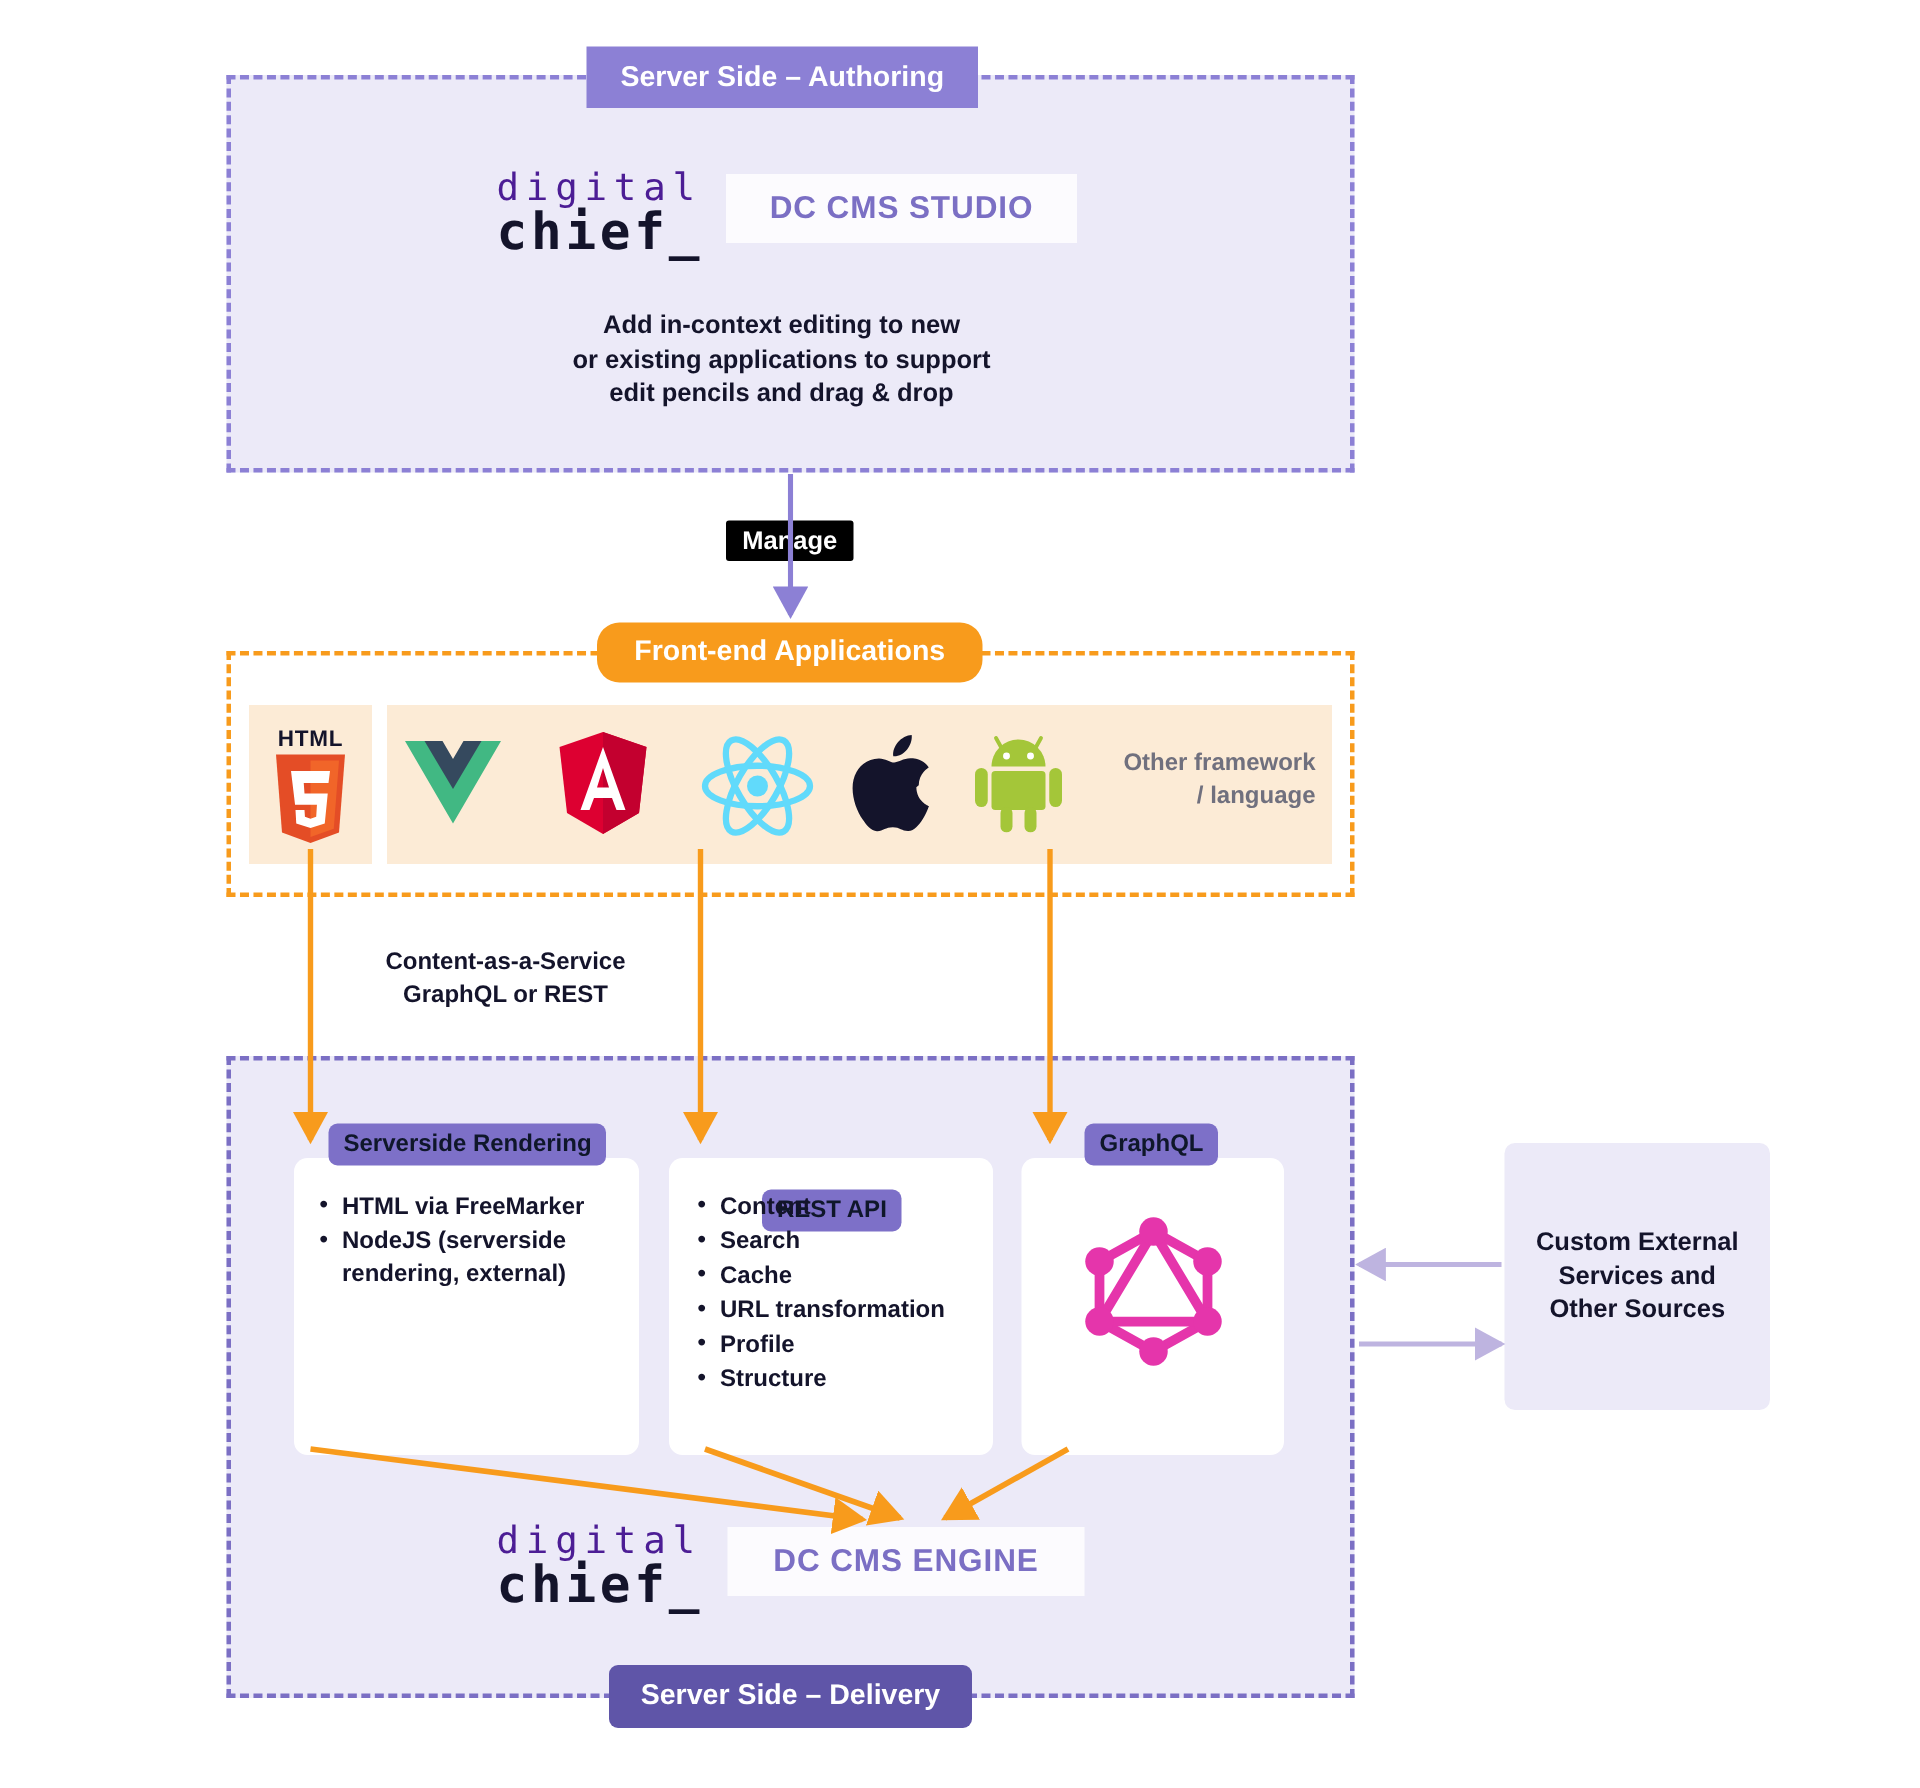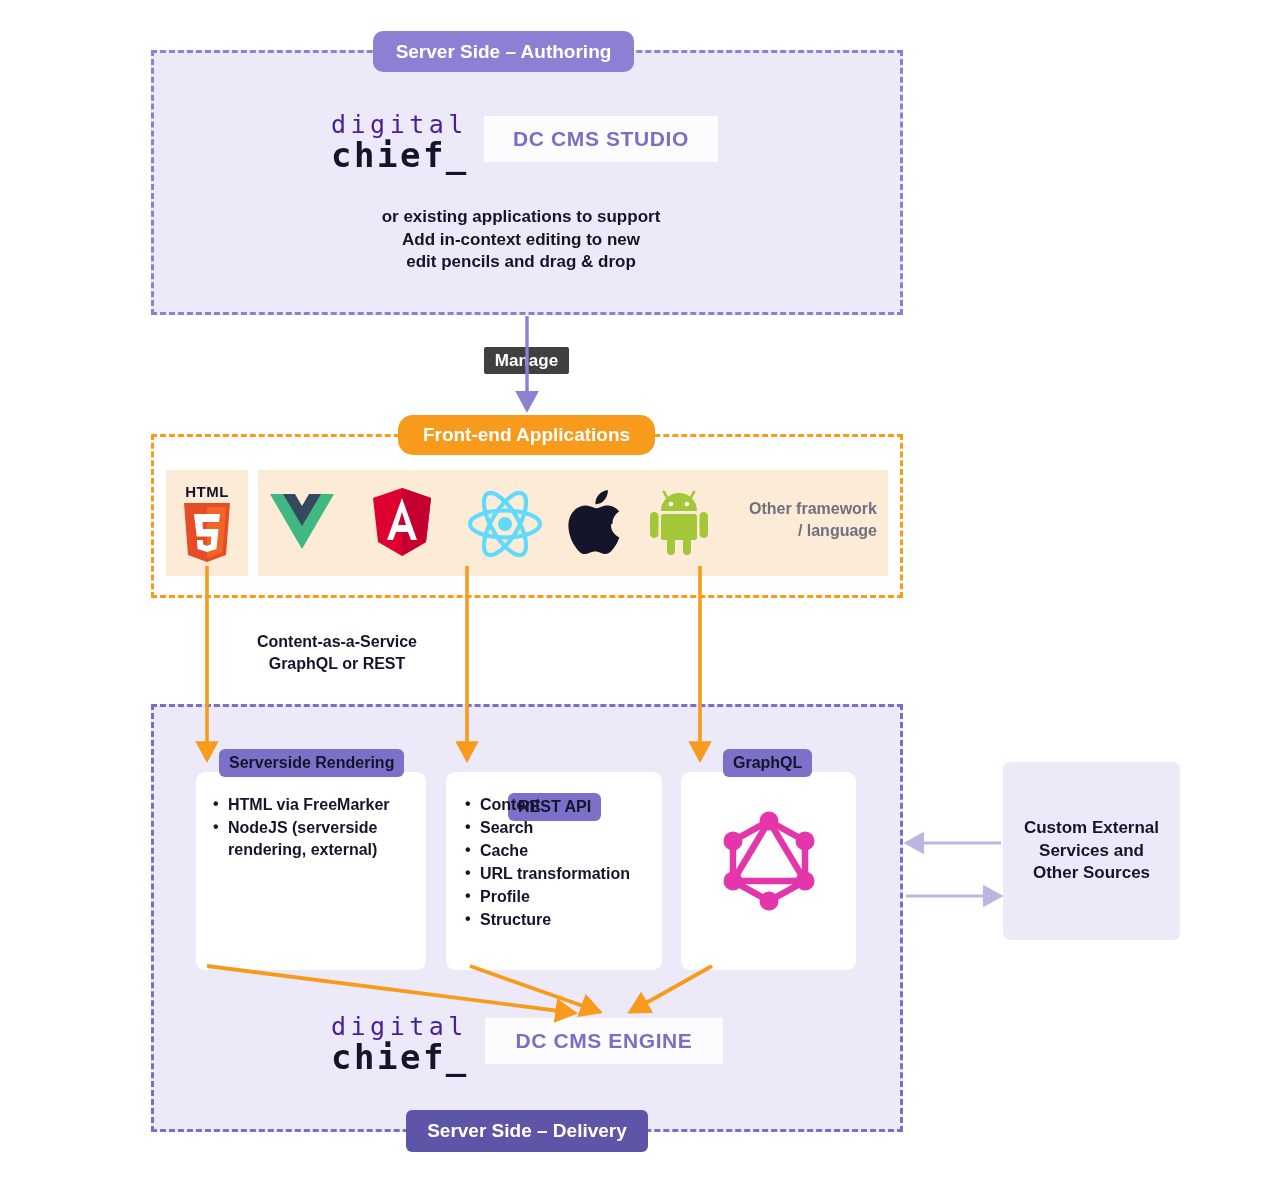--- a/index.html
+++ b/index.html
@@ -33,34 +33,34 @@
   }
 
   
   .badge {
     position: absolute;
     display: flex; align-items: center; justify-content: center;
     color: #ffffff; font-weight: bold;
     white-space: nowrap;
   }
   .badge-authoring {
-    left: 373px; top: 31px; width: 261px; height: 41px;
-    background: #8C80D5; border-radius: 10px; font-size: 19px;
+    left: 391px; top: 31px; width: 261px; height: 41px;
+    background: #8C80D5; border-radius: 0; font-size: 19px;
   }
   .badge-frontend {
     left: 398px; top: 415px; width: 257px; height: 40px;
     background: #F89B1C; border-radius: 15px; font-size: 19px;
   }
   .badge-delivery {
     left: 406px; top: 1110px; width: 242px; height: 42px;
     background: #5F55A8; border-radius: 6px; font-size: 19px;
   }
   .badge-manage {
     left: 484px; top: 347px; width: 85px; height: 27px;
-    background: #404040; border-radius: 2px; font-size: 17px;
+    background: #000000; border-radius: 2px; font-size: 17px;
   }
 
   
   .dc-logo { position: absolute; line-height: 1.04; }
   .dc-logo .l1 {
     font-family: "DejaVu Sans Mono", "Liberation Mono", monospace;
     font-size: 25px; color: #4c1d95; letter-spacing: 4.5px;
   }
   .dc-logo .l2 {
     font-family: "DejaVu Sans Mono", "Liberation Mono", monospace;
@@ -167,22 +167,22 @@
   <div class="badge badge-authoring">Server Side – Authoring</div>
 
   <div class="dc-logo" style="left:331px; top:112px;">
     <div class="l1">digital</div>
     <div class="l2">chief_</div>
   </div>
 
   <div class="dc-plate studio-plate">DC CMS STUDIO</div>
 
   <div class="blurb" style="left:361px; top:206px; width:320px;">
+    <div>Add in-context editing to new</div>
     <div>or existing applications to support</div>
-    <div>Add in-context editing to new</div>
     <div>edit pencils and drag &amp; drop</div>
   </div>
 
   <div class="badge badge-manage">Manage</div>
 
   <div class="abs panel-frontend"></div>
   <div class="badge badge-frontend">Front-end Applications</div>
 
   <div class="strip strip-a"></div>
   <div class="strip strip-b"></div>

